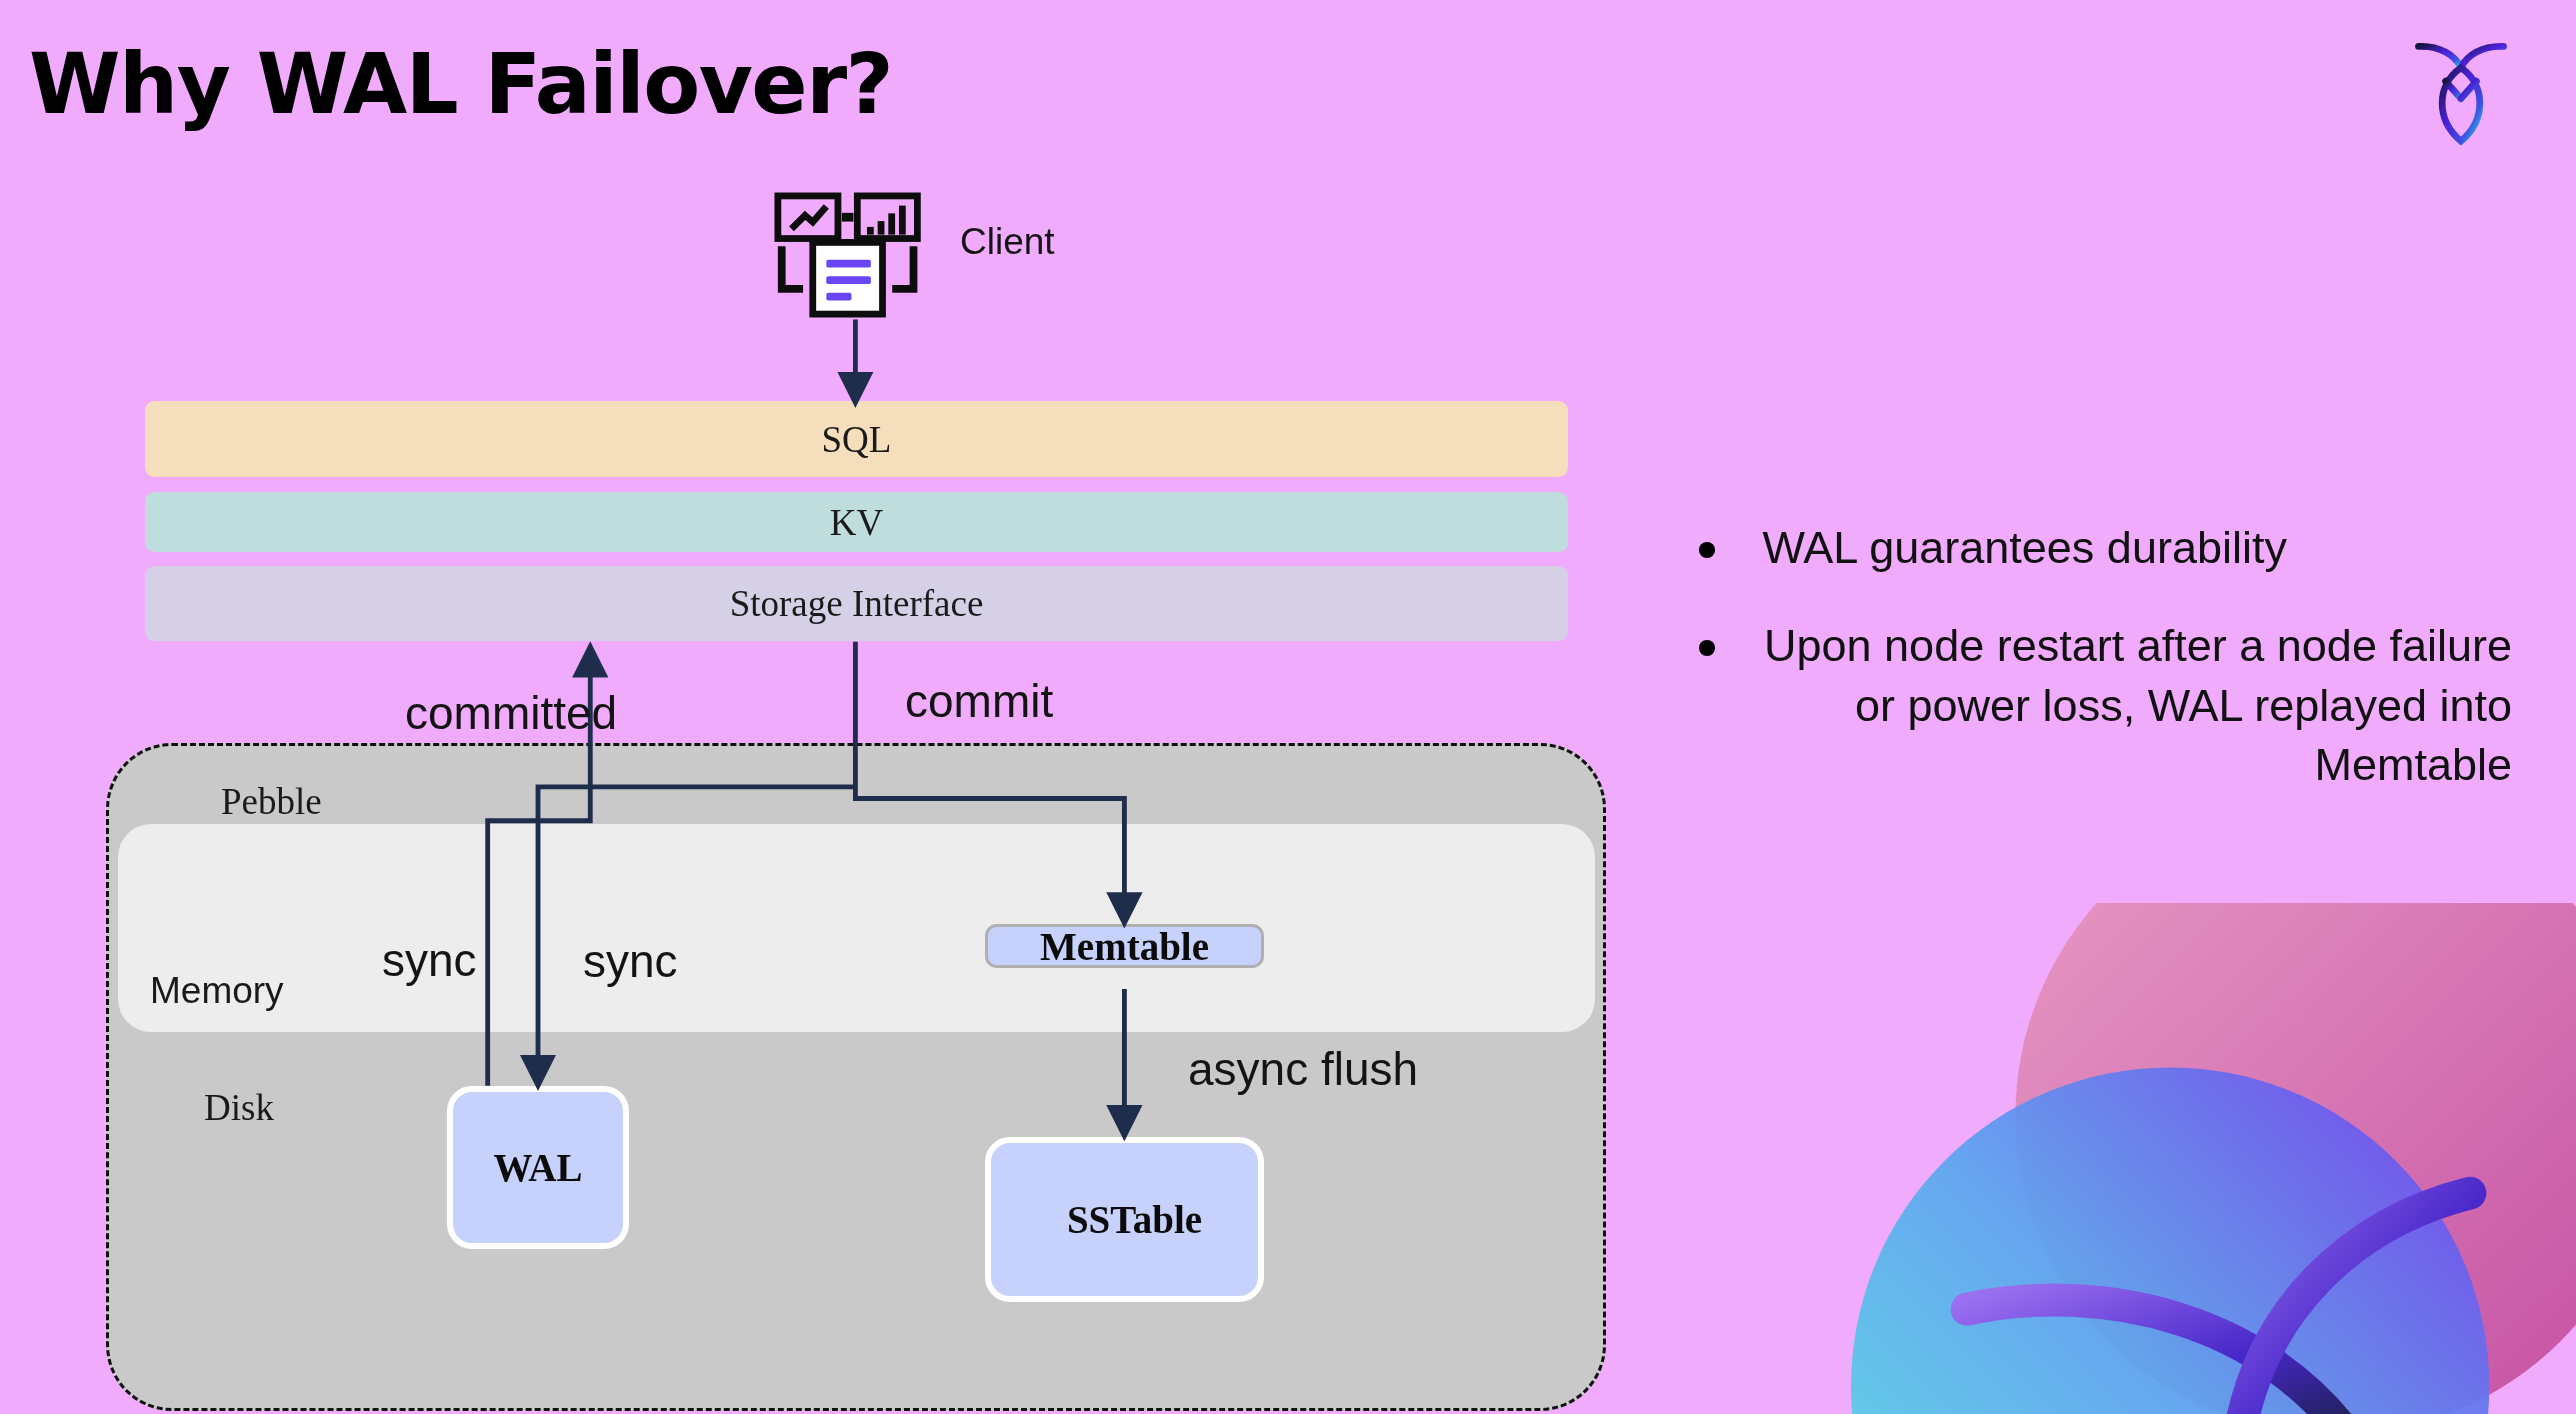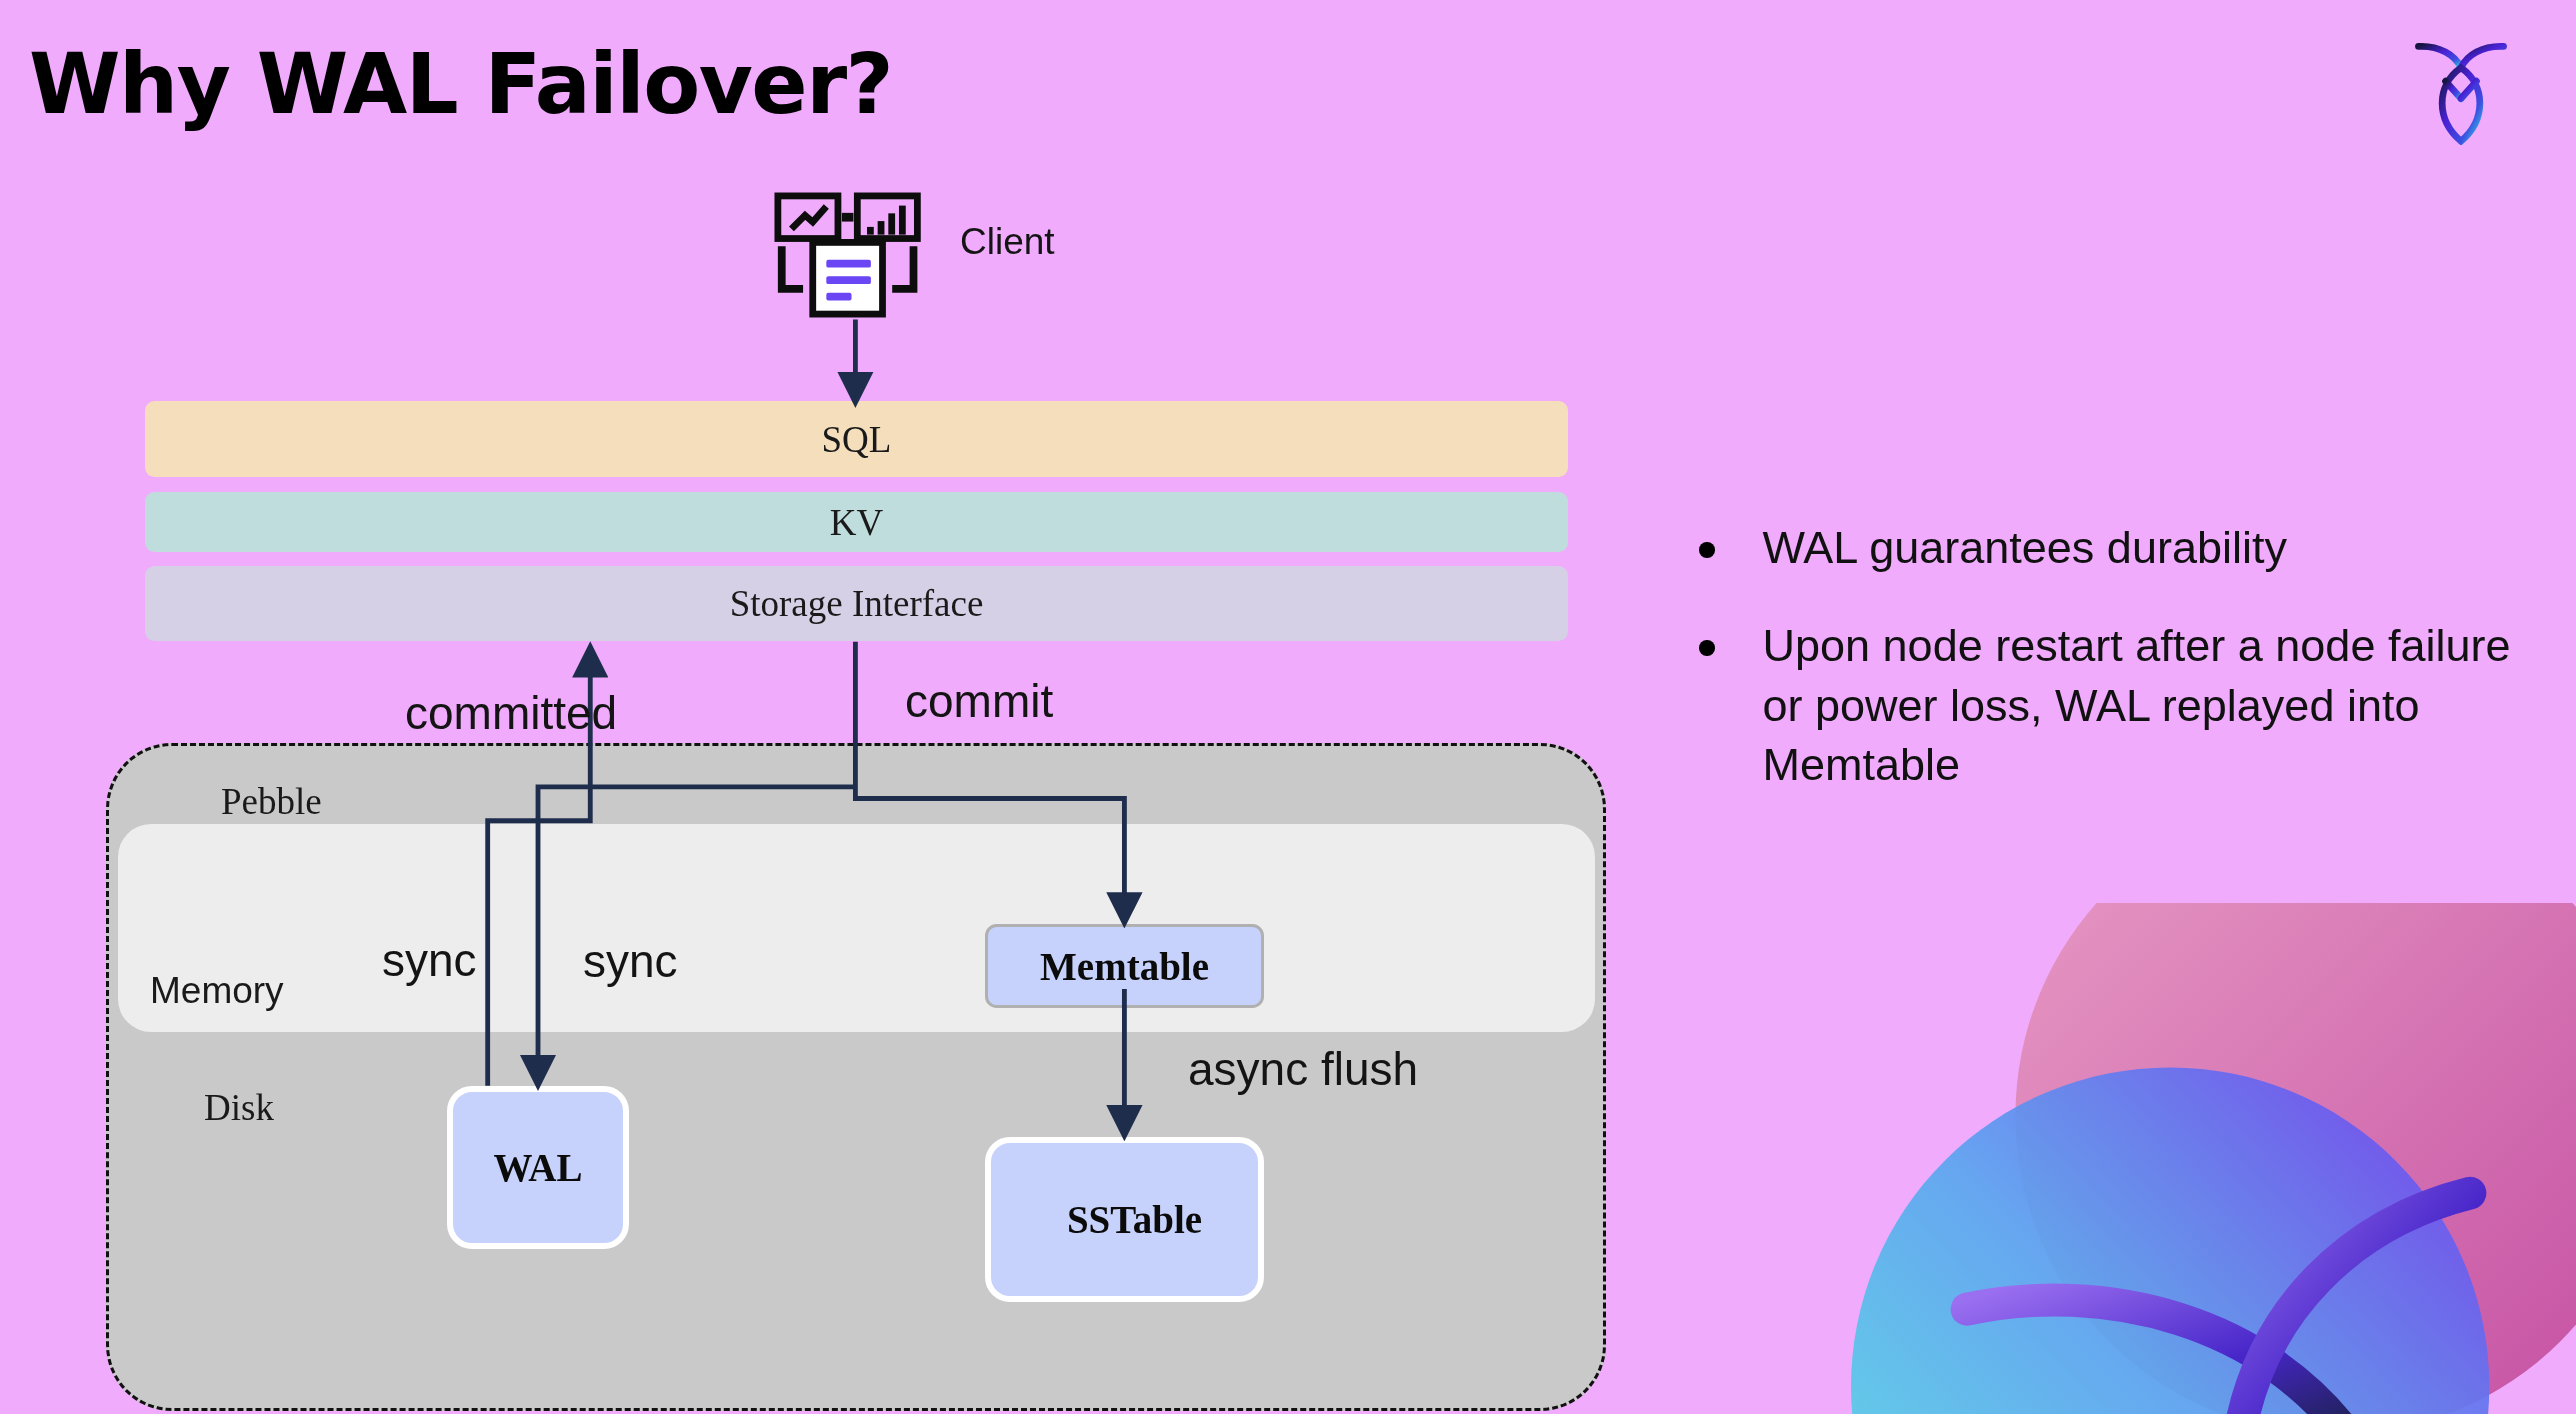--- a/index.html
+++ b/index.html
@@ -69,21 +69,21 @@
     background: #c6d2fb;
     display: flex; align-items: center; justify-content: center;
     font-family: "Liberation Serif", serif;
     font-weight: 700; color: #0b0b0b;
   }
   .node-wal {
     left: 447px; top: 1086px; width: 182px; height: 163px;
     border-radius: 25px; border: 6.8px solid #ffffff; font-size: 39px;
   }
   .node-memtable {
-    left: 985px; top: 924px; width: 279px; height: 84px;
+    left: 985px; top: 924px; width: 279px; height: 44px;
     border-radius: 11.6px; border: 3.9px solid #b0b0b0; font-size: 39px;
   }
   .node-sstable {
     left: 985px; top: 1137px; width: 279px; height: 165px;
     border-radius: 25px; border: 6.8px solid #ffffff; font-size: 39px; padding-left: 20px;
   }
 
   
   .edge-label {
     position: absolute;
@@ -98,21 +98,21 @@
   .lbl-aflush    { left: 1188px; top: 1042px; }
 
   
   .client-icon { position: absolute; left: 774px; top: 192px; width: 155px; height: 126px; }
 
   
   .arrows { position: absolute; left: 0; top: 0; width: 1645px; height: 1415px; }
 
   
   .bullets { position: absolute; left: 1699px; top: 518px; width: 813px; }
-  .bullet-row { display: flex; align-items: flex-start; margin-bottom: 39px; }
+  .bullet-row { display: flex; align-items: flex-start; margin-bottom: 39px; text-align: right; }
   .bullet-dot {
     width: 15.5px; height: 15.5px; border-radius: 50%; background: #000;
     margin-top: 24px; margin-right: 48px; flex: 0 0 auto;
   }
   .bullet-text {
     font-family: "Liberation Sans", sans-serif;
     font-size: 45px; line-height: 1.32; color: #111111;
   }
 </style>
 </head>

